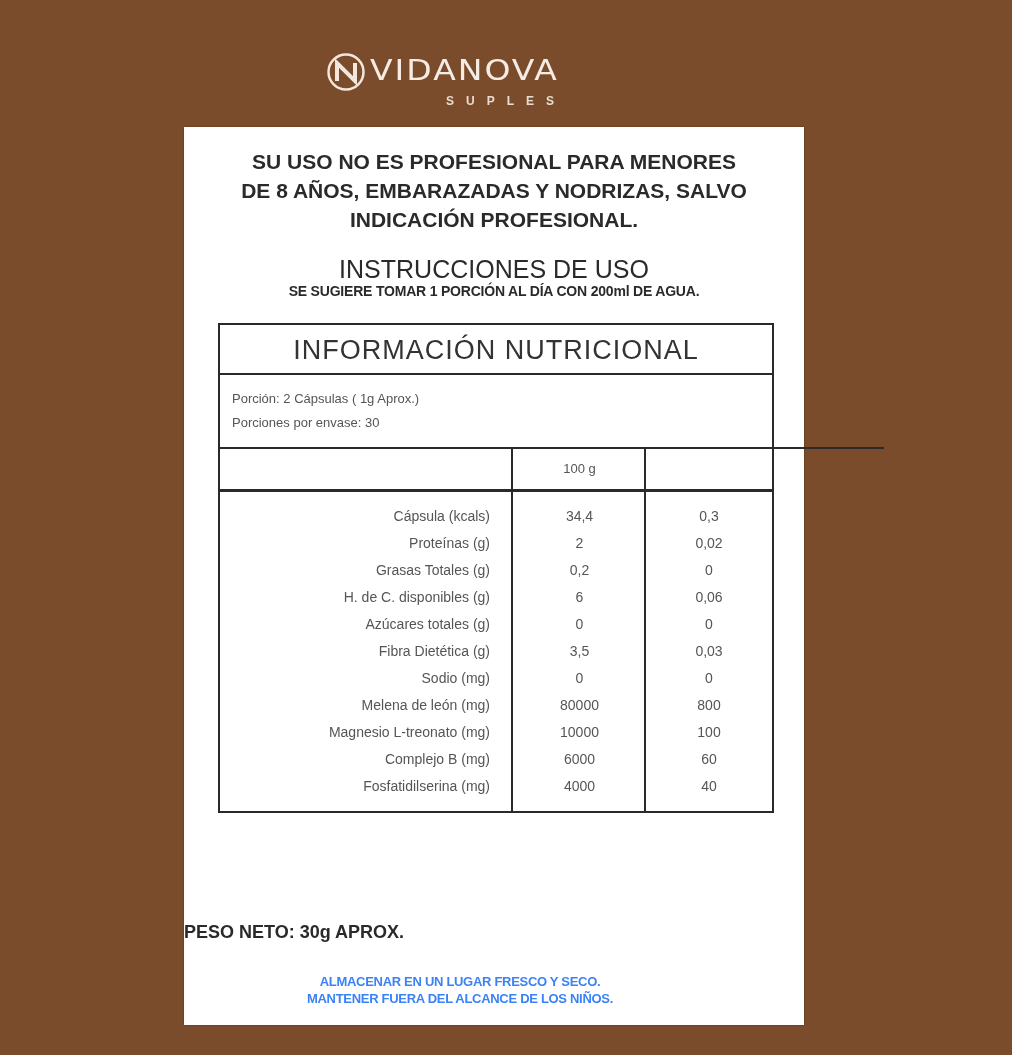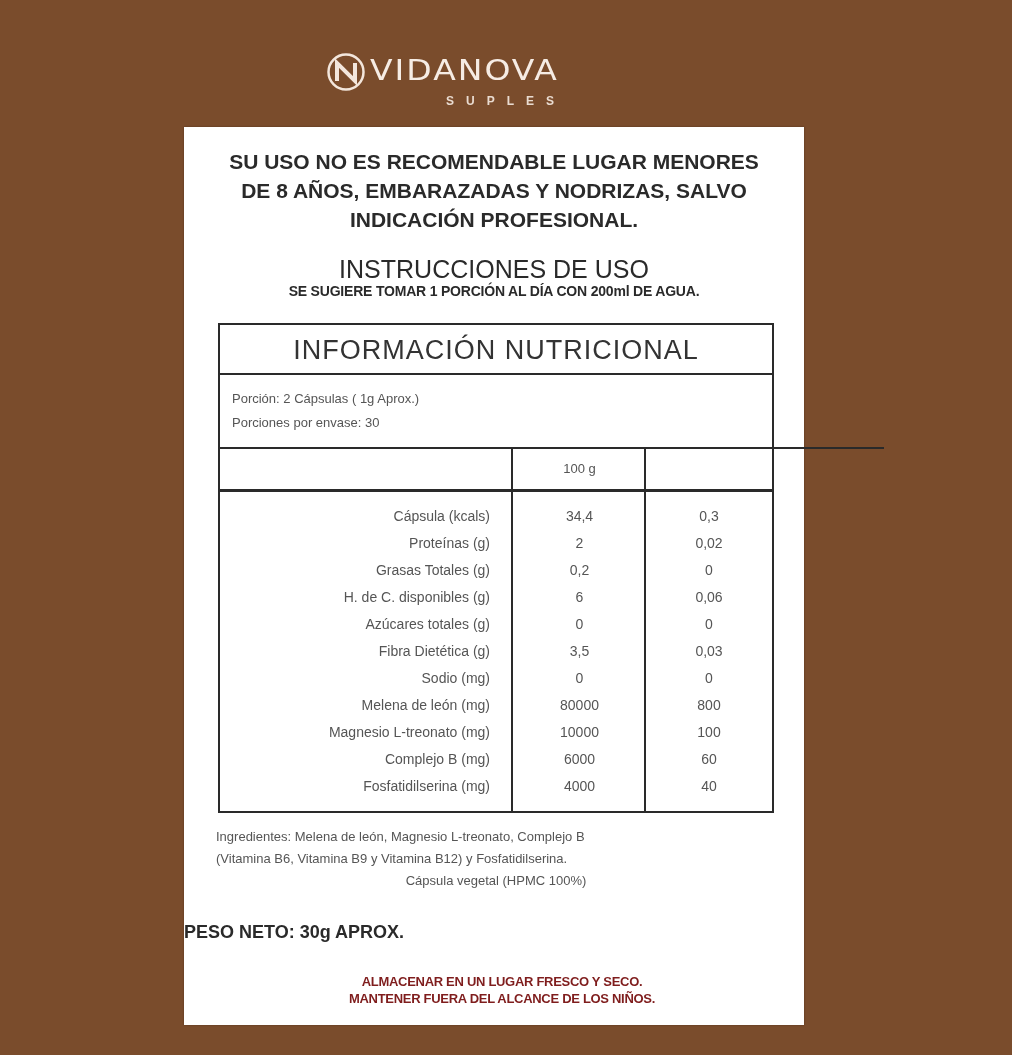--- a/index.html
+++ b/index.html
@@ -80,38 +80,38 @@
     position: absolute; left: 32px; top: 699px; width: 560px;
     font-size: 13px; line-height: 22px; color: #555;
   }
   .ingredients .c { text-align: center; width: 560px; }
   .net {
     position: absolute; left: 0; top: 795px; width: 620px; 
     font-weight: bold; font-size: 18px; color: #2a2a2a;
   }
   .storage {
     position: absolute; left: 0; top: 846px; width: 552px; text-align: center;
-    font-weight: bold; font-size: 13px; line-height: 17px; color: #7f1d1d; letter-spacing: -0.3px; margin-left: 42px;
+    font-weight: bold; font-size: 13px; line-height: 17px; color: #3b82f6; letter-spacing: -0.3px;
   }
 </style>
 </head>
 <body>
 
 <div class="logo">
   <svg class="logo-mark" viewBox="0 0 40 40">
     <circle cx="20" cy="20" r="17.5" fill="none" stroke="#f3e6dc" stroke-width="2.5"></circle>
     <path d="M11 29 V11 L29 29 V11" fill="none" stroke="#f3e6dc" stroke-width="4"></path>
   </svg>
   <div class="logo-word">VIDANOVA</div>
   <div class="logo-sub">SUPLES</div>
 </div>
 
 <div class="card">
   <div class="warning">
-    <div>SU USO NO ES RECOMENDABLE LUGAR MENORES</div>
+    <div>SU USO NO ES PROFESIONAL PARA MENORES</div>
     <div>DE 8 AÑOS, EMBARAZADAS Y NODRIZAS, SALVO</div>
     <div>INDICACIÓN PROFESIONAL.</div>
   </div>
 
   <div class="instr-title">INSTRUCCIONES DE USO</div>
   <div class="instr-text">SE SUGIERE TOMAR 1 PORCIÓN AL DÍA CON 200ml DE AGUA.</div>
 
   <div class="table">
     <div class="t-title">INFORMACIÓN NUTRICIONAL</div>
     <div class="t-portion">
@@ -177,25 +177,20 @@
         <span class="vpor">60</span>
       </div>
       <div class="row">
         <span class="name">Fosfatidilserina (mg)</span>
         <span class="v100">4000</span>
         <span class="vpor">40</span>
       </div>
     </div>
   </div>
 
-  <div class="ingredients">
-    <div>Ingredientes: Melena de león, Magnesio L-treonato, Complejo B</div>
-    <div>(Vitamina B6, Vitamina B9 y Vitamina B12) y Fosfatidilserina.</div>
-    <div class="c">Cápsula vegetal (HPMC 100%)</div>
-  </div>
 
   <div class="net">PESO NETO: 30g APROX.</div>
 
   <div class="storage">
     <div>ALMACENAR EN UN LUGAR FRESCO Y SECO.</div>
     <div>MANTENER FUERA DEL ALCANCE DE LOS NIÑOS.</div>
   </div>
 </div>
 
 </body></html>

